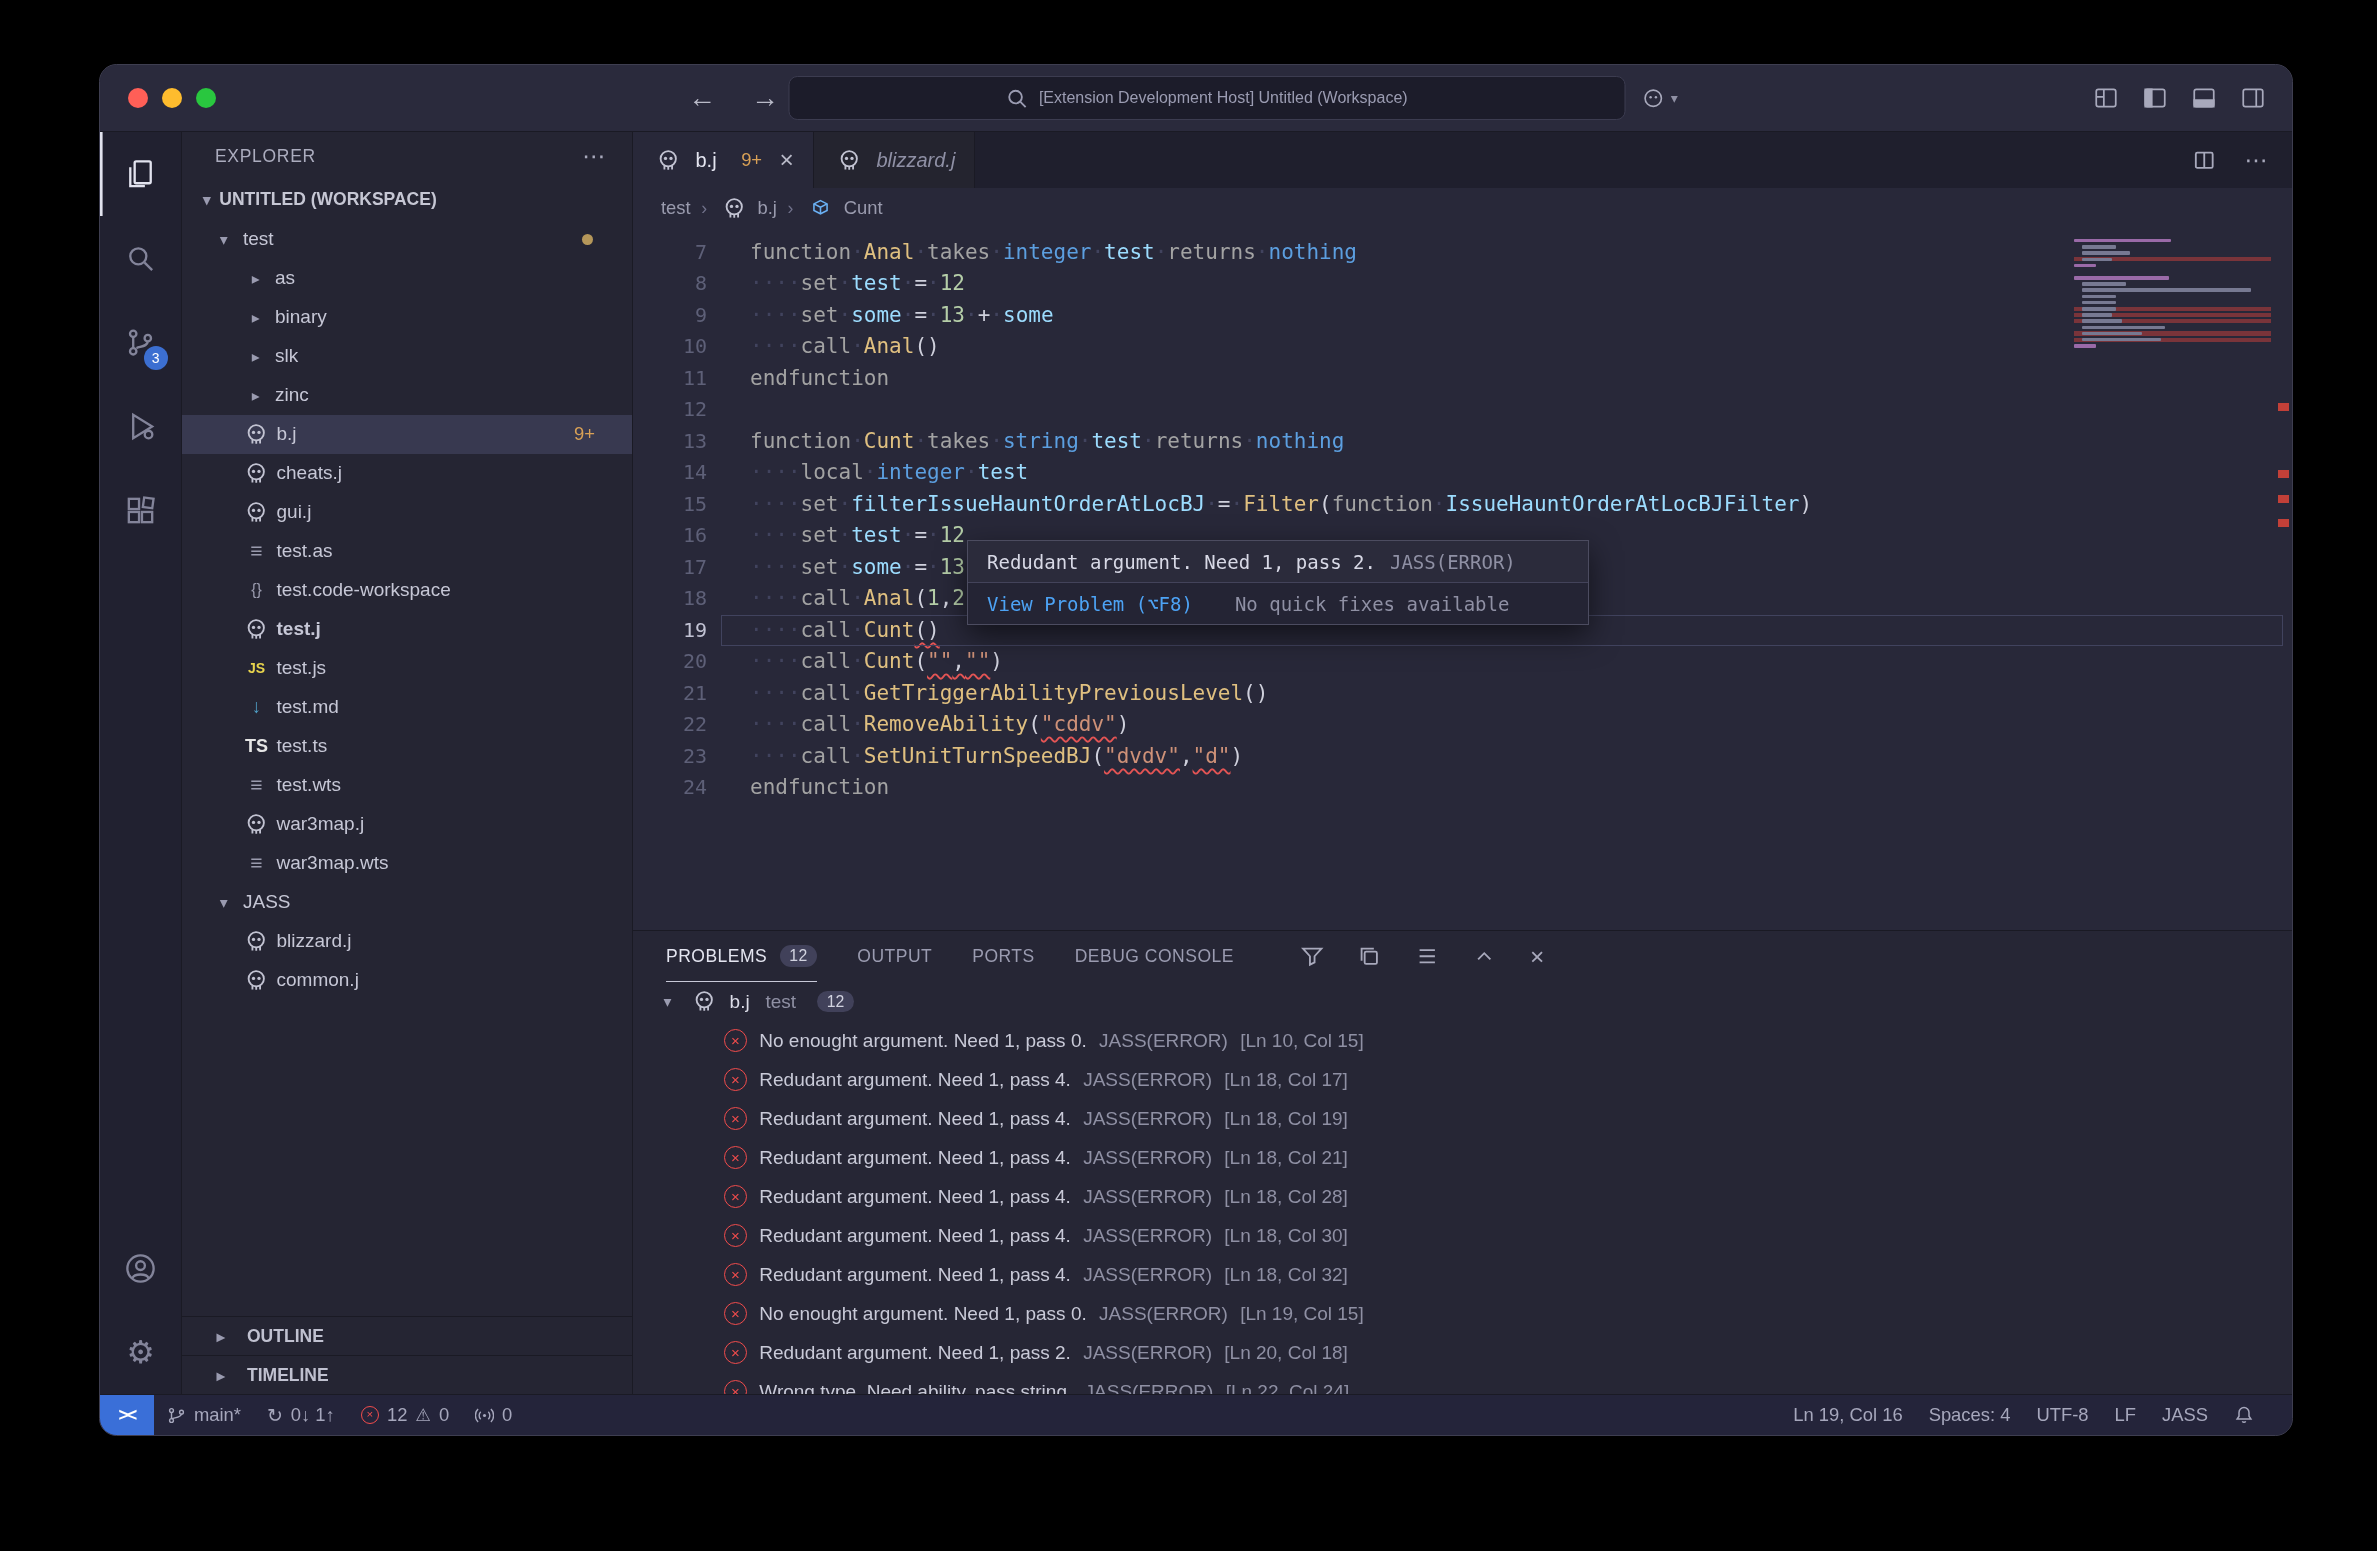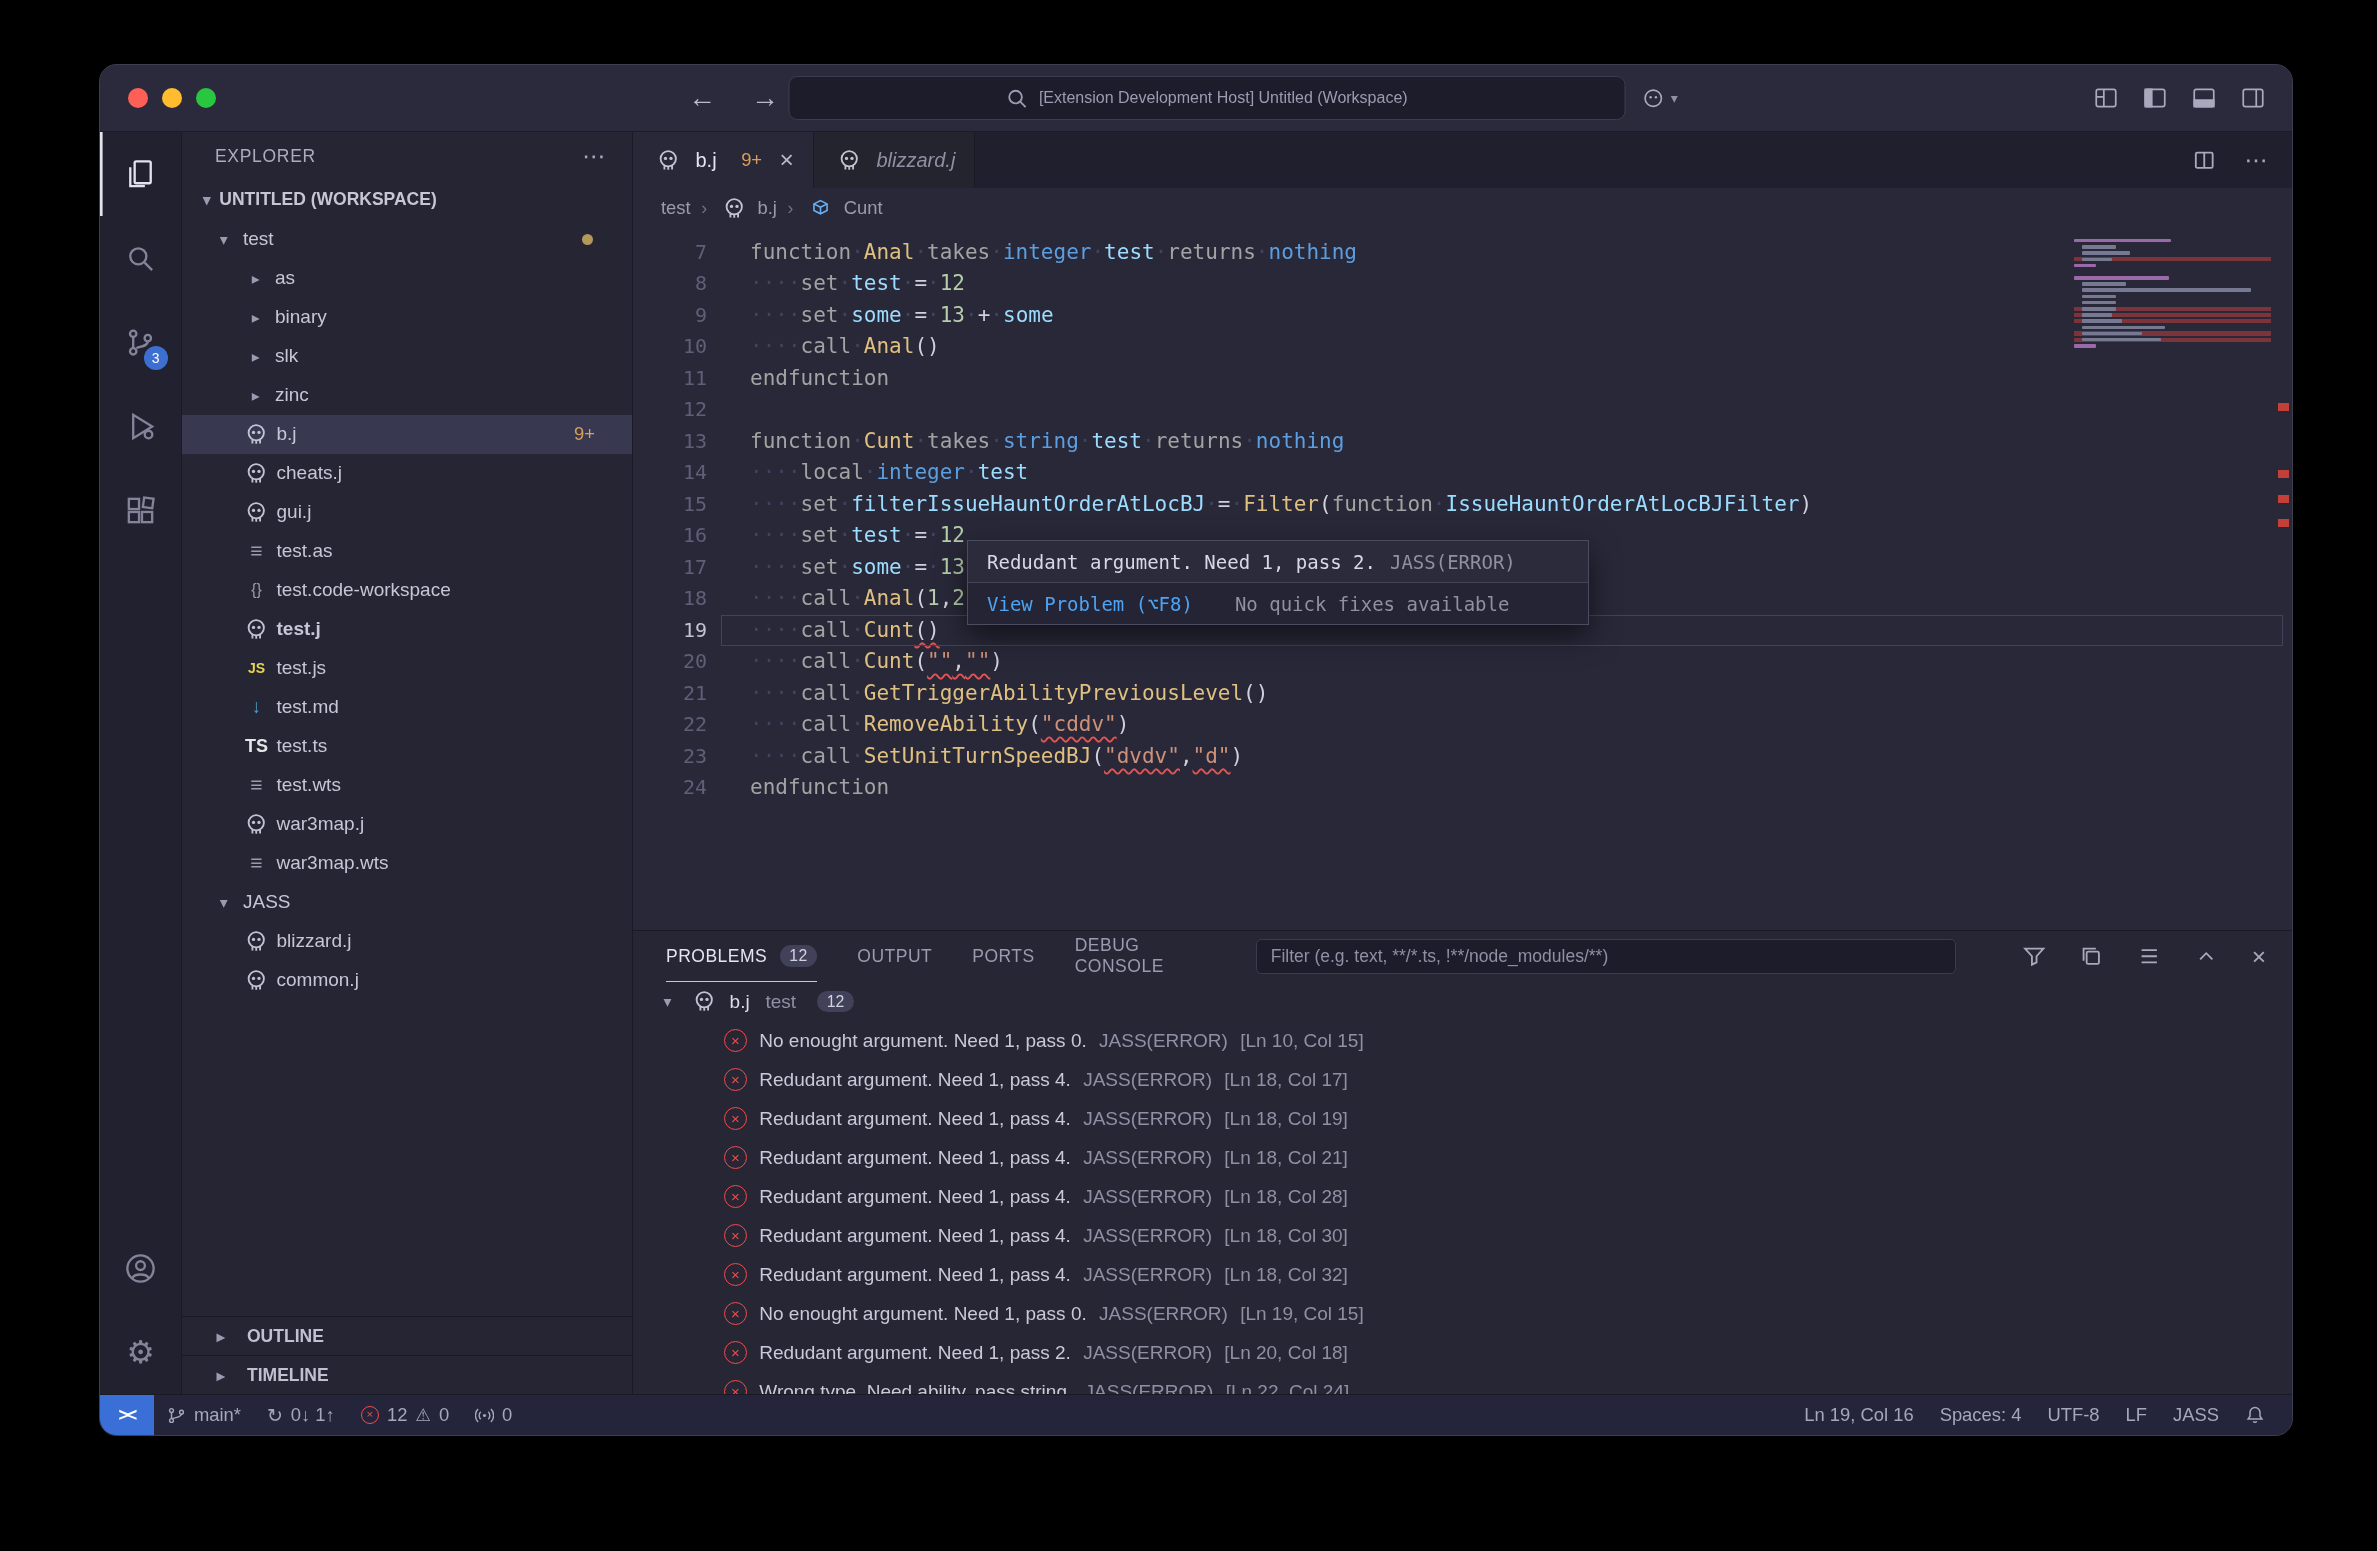--- a/index.html
+++ b/index.html
@@ -137,21 +137,21 @@
     display:flex;align-items:center;justify-content:center;font-size:15px;flex:0 0 auto;line-height:1;}
   .xcircle.sm{width:18.4px;height:18.4px;border-width:1.3px;font-size:11.4px;}
   .pmeta{color:var(--t-dim);}
 
   
   .statusbar{height:41px;background:var(--bg-status);border-top:0.9px solid var(--bd);
     display:flex;align-items:stretch;font-size:18.4px;color:#a6a7bc;flex:0 0 auto;}
   .remote{width:54px;background:var(--remote);color:#fff;display:flex;align-items:center;
     justify-content:center;font-weight:700;font-size:17.5px;letter-spacing:-1.8px;}
   .sbitem{display:flex;align-items:center;gap:7.9px;padding:0 13px;text-align:center;}
-  .sbright{margin-left:auto;display:flex;align-items:stretch;padding-right:14px;}
+  .sbright{margin-left:auto;display:flex;align-items:stretch;padding-right:25px;}
   .warnglyph{font-size:17.5px;}
 </style>
 </head>
 <body>
 
 <div id="window">
 
   <div class="titlebar">
     <div class="traffic">
       <span class="tl red"></span>
@@ -639,23 +639,20 @@
               <div class="ptab">
                 <span>OUTPUT</span>
               </div>
               <div class="ptab">
                 <span>PORTS</span>
               </div>
               <div class="ptab">
                 <span>DEBUG CONSOLE</span>
               </div>
             </div>
-          <div class="pfilterwrap">
-            <input class="pfilter" placeholder="Filter (e.g. text, **/*.ts, !**/node_modules/**)" style="">
-          </div>
           <div class="panicons">
             <span>
               <svg width="24.5" height="24.5" viewBox="0 0 16 16" fill="none" stroke="currentColor" stroke-width="1.2">
                 <path d="M2 3h12l-4.5 5v4l-3 1.5v-5.5z"></path>
               </svg>
             </span>
             <span>
               <svg width="24.5" height="24.5" viewBox="0 0 16 16" fill="none" stroke="currentColor" stroke-width="1.2">
                 <rect x="5" y="5" width="8" height="8" rx="1"></rect>
                   <path d="M3 11V3h8"></path>

